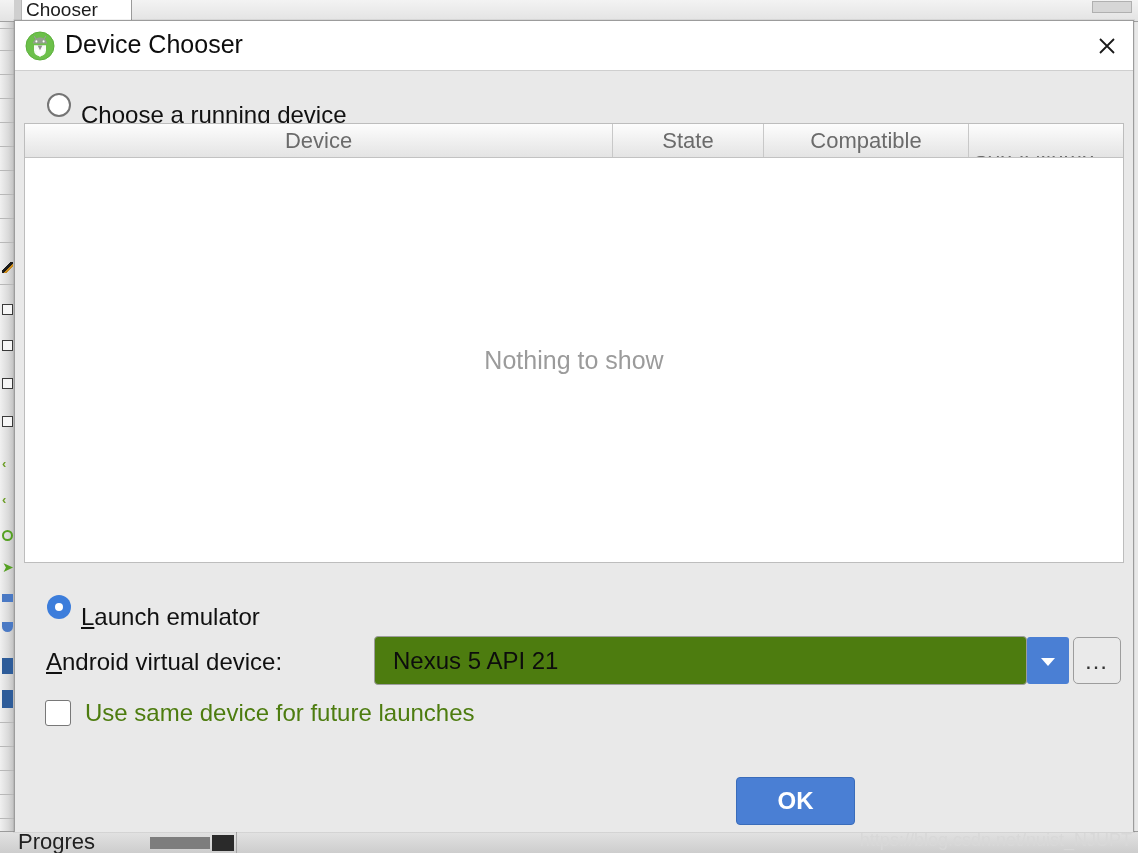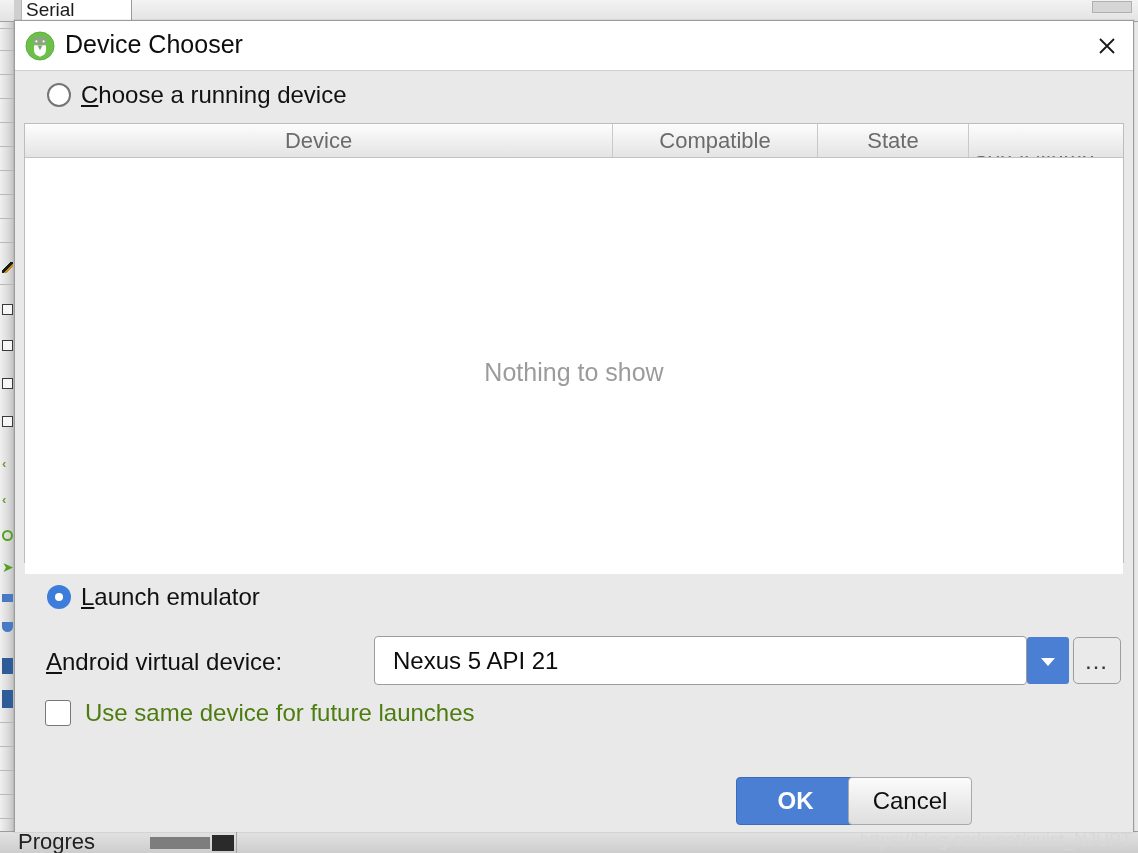--- a/index.html
+++ b/index.html
@@ -140,20 +140,21 @@
   .radio-outer.checked::after {
     content: ""; position: absolute;
     left: 8px; top: 8px; width: 8px; height: 8px;
     border-radius: 50%; background: #ffffff;
   }
   .radio-label {
     margin-left: 10px;
     font-size: 24px; color: #111111;
     white-space: nowrap;
     font-family: "Liberation Sans", sans-serif;
+    margin-top: 20px;
   }
   .mn { text-decoration: underline; }
 
   #choose-running-device-row { left: 32px; top: 10px; }
   #launch-emulator-row { left: 32px; top: 512px; }
 
   
   #device-table {
     position: absolute;
     left: 9px; top: 52px;
@@ -178,41 +179,40 @@
   .th:last-child { border-right: none; }
   #th-device { flex: 0 0 588px; }
   #th-state { flex: 0 0 151px; }
   #th-compatible { flex: 0 0 205px; }
   #th-serial { flex: 1 1 auto; justify-content: flex-start; padding-left: 4px; margin-top: 32px; }
 
   #device-table-empty {
     height: 404px;
     display: flex; align-items: center; justify-content: center;
     background: #ffffff;
-    margin-top: 12px;
   }
   #empty-message {
     font-size: 25px; color: #9b9b9b;
     font-family: "Liberation Sans", sans-serif;
   }
 
   
   #avd-row {
     position: absolute; left: 0; top: 565px; width: 1136px; height: 54px;
   }
   #avd-label {
     position: absolute; left: 31px; top: 12px;
     font-size: 24px; color: #111111;
     white-space: nowrap;
     font-family: "Liberation Sans", sans-serif;
   }
   #avd-combobox {
     position: absolute; left: 359px; top: 0px;
     width: 653px; height: 49px;
-    background: #ffffff;
+    background: #4d7c0f;
     border: 1px solid #9d9d9d;
     border-radius: 4px;
     display: flex; align-items: center;
     cursor: pointer;
   }
   #avd-value {
     margin-left: 18px;
     font-size: 24px; color: #0d0d0d;
     white-space: nowrap;
     font-family: "Liberation Sans", sans-serif;
@@ -305,21 +305,21 @@
     pointer-events: none;
   }
 </style>
 </head>
 <body>
 
 <div id="ide-background">
 
   <div id="ide-top-tabbar">
     <div id="ide-tab-corner-left"></div>
-    <div id="ide-tab-framelayout">Serial</div>
+    <div id="ide-tab-framelayout">Chooser</div>
     <div id="ide-topright-button"></div>
   </div>
 
   <div id="ide-left-gutter">
     <div class="gutter-row" style="top:6px;"></div>
     <div class="gutter-row" style="top:28px;"></div>
     <div class="gutter-row" style="top:52px;"></div>
     <div class="gutter-row" style="top:76px;"></div>
     <div class="gutter-row" style="top:100px;"></div>
     <div class="gutter-row" style="top:124px;"></div>
@@ -383,22 +383,22 @@
   <div id="dialog-body">
 
     <div class="radio-row" id="choose-running-device-row">
       <span class="radio-outer"></span>
       <span class="radio-label"><span class="mn">C</span><span>hoose a running device</span></span>
     </div>
 
     <div id="device-table">
       <div id="device-table-header">
         <div class="th" id="th-device">Device</div>
+        <div class="th" id="th-state">State</div>
         <div class="th" id="th-compatible">Compatible</div>
-        <div class="th" id="th-state">State</div>
         <div class="th" id="th-serial">Serial Numb...</div>
       </div>
       <div id="device-table-empty">
         <span id="empty-message">Nothing to show</span>
       </div>
     </div>
 
     <div class="radio-row" id="launch-emulator-row">
       <span class="radio-outer checked"></span>
       <span class="radio-label"><span class="mn">L</span><span>aunch emulator</span></span>
@@ -420,19 +420,18 @@
       <div id="avd-more-button">…</div>
     </div>
 
     <div id="future-launches-row">
       <span id="future-launches-checkbox"></span>
       <span id="future-launches-label">Use same device for future launches</span>
     </div>
 
     <div id="dialog-buttons">
       <div class="dlg-btn" id="ok-button">OK</div>
-      <div class="dlg-btn" id="cancel-button">Cancel</div>
     </div>
 
   </div>
 </div>
 
 <div id="watermark">https://blog.csdn.net/nuist_NJUPT</div>
 
 </body></html>

